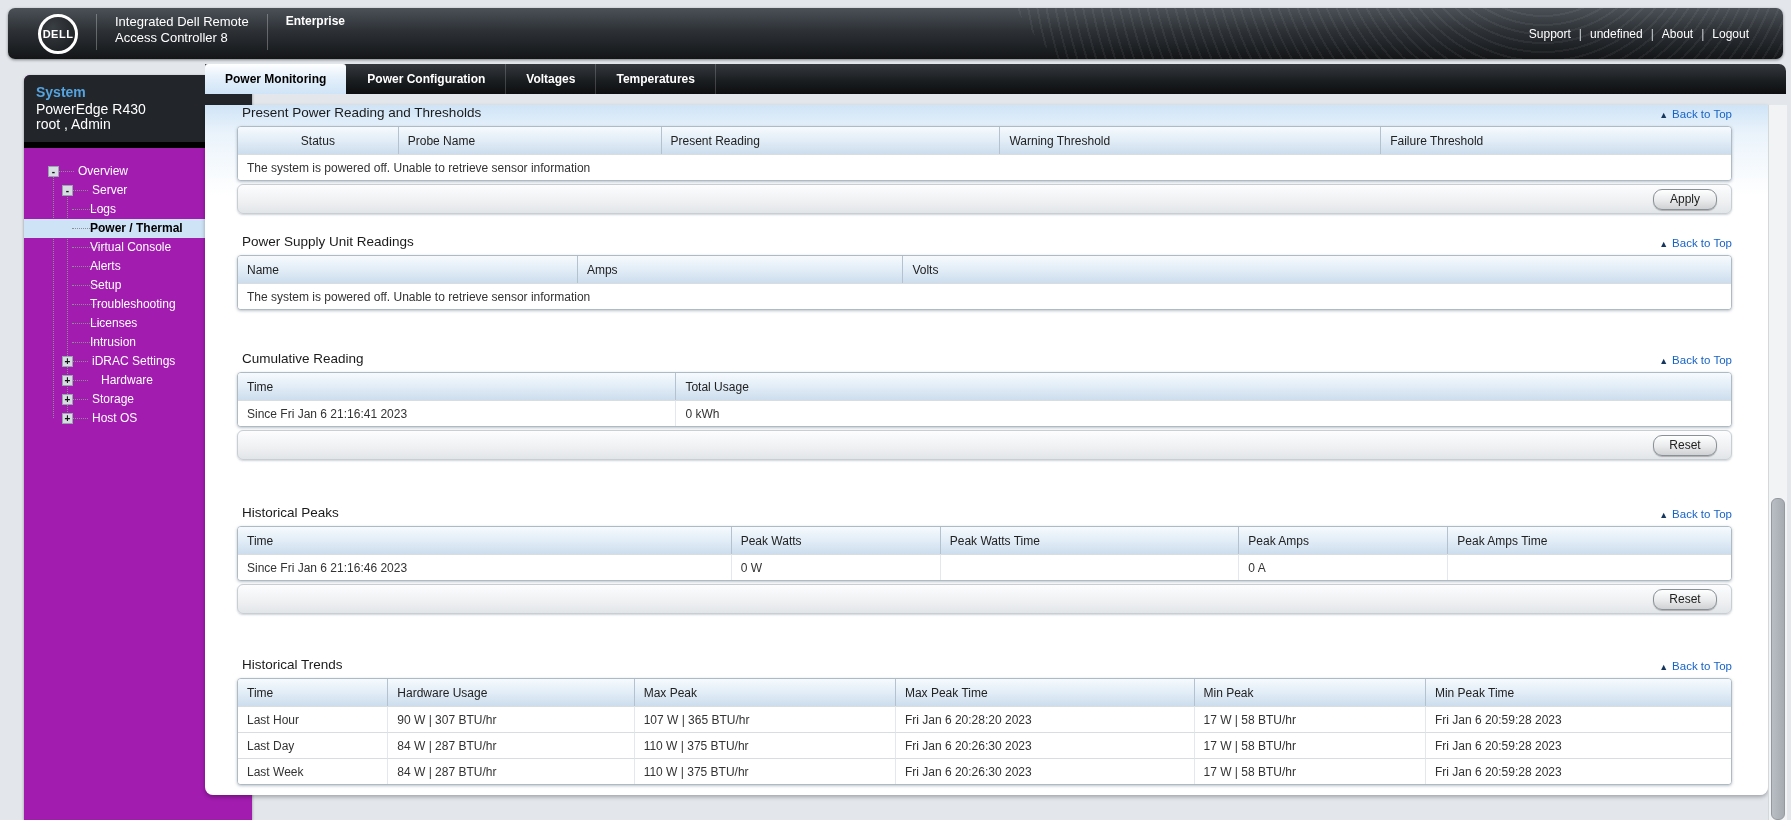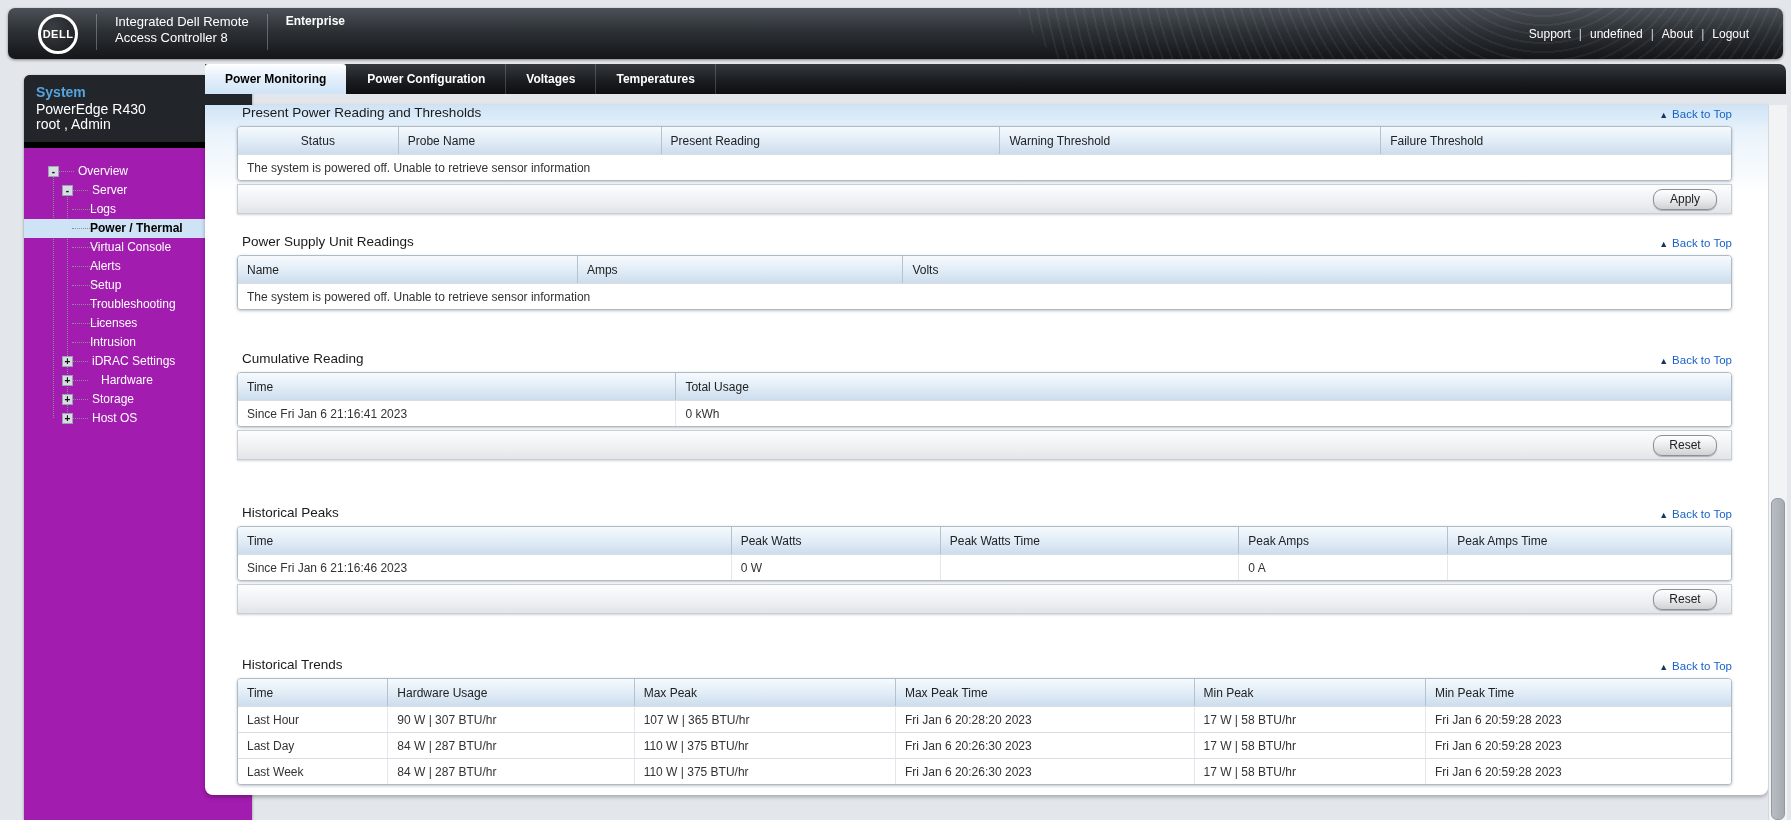--- a/index.html
+++ b/index.html
@@ -109,21 +109,21 @@
   table.grid th.center { text-align:center; }
   table.grid td {
     font-size:12px; color:#333; padding:5px 9px; height:26px; background:#fff;
     border-top:1px solid #d8dde2; border-left:1px solid #e4e8ec;
     white-space:nowrap; overflow:hidden;
   }
   table.grid td:first-child { border-left:none; }
   table.grid td.msg { border-left:none; }
 
   .btn-strip {
-    margin-top:3px; height:30px; border:1px solid #c8ced4; border-radius:0;
+    margin-top:3px; height:30px; border:1px solid #c8ced4; border-radius:6px;
     background:linear-gradient(180deg,#fdfdfe 0%,#eef0f2 60%,#e2e5e8 100%);
     display:flex; justify-content:flex-end; align-items:center; padding-right:14px;
     box-shadow:0 1px 2px rgba(60,80,100,.25);
   }
   .ui-btn {
     min-width:64px; height:21px; border:1px solid #8a9096; border-radius:9px;
     background:linear-gradient(180deg,#feffff 0%,#e9eaeb 55%,#cfd1d3 100%);
     font-family:"Liberation Sans",sans-serif; font-size:12px; color:#222;
     cursor:pointer; box-shadow:0 1px 1px rgba(0,0,0,.25);
   }

